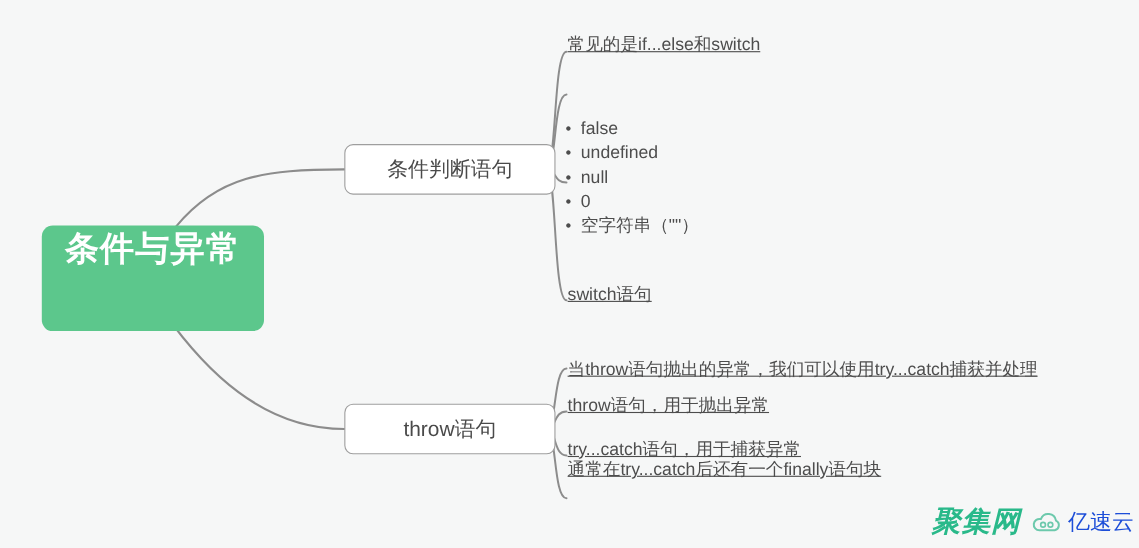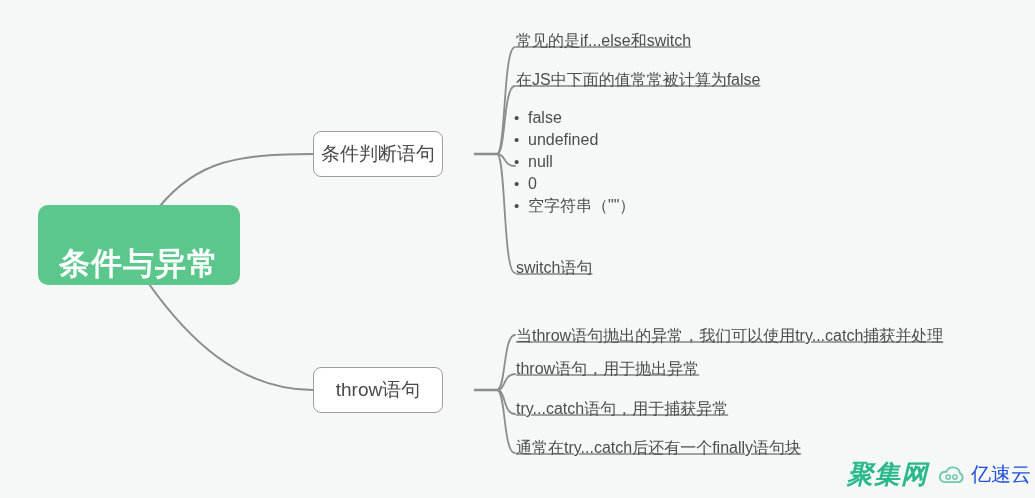--- a/index.html
+++ b/index.html
@@ -18,40 +18,40 @@
   .connectors {
     position: absolute;
     left: 0; top: 0;
     width: 1035px;
     height: 498px;
     pointer-events: none;
   }
   .root-node {
     position: absolute;
     left: 38px; top: 205px;
-    width: 202px; height: 80px;
+    width: 202px; height: 96px;
     background: #5cc78c;
     border-radius: 10px;
     display: flex;
-    align-items: flex-end;
+    align-items: flex-start;
     justify-content: center;
     box-sizing: border-box;
     cursor: pointer;
   }
   .root-node .label {
     color: #ffffff;
     font-size: 31px;
     font-weight: bold;
     letter-spacing: 1px;
     white-space: nowrap;
   }
   .branch-node {
     position: absolute;
     left: 313px;
-    width: 130px; height: 46px;
+    width: 192px; height: 46px;
     background: #ffffff;
     border: 1.5px solid #9e9e9e;
     border-radius: 8px;
     display: flex;
     align-items: center;
     justify-content: center;
     box-sizing: border-box;
     cursor: pointer;
   }
   .branch-node.b1 { top: 131px; }
@@ -149,21 +149,20 @@
   </div>
 
   <div class="branch-node b1">
     <span class="label">条件判断语句</span>
   </div>
   <div class="branch-node b2">
     <span class="label">throw语句</span>
   </div>
 
   <div class="leaf" style="top:41px">常见的是if...else和switch</div>
-  <div class="leaf" style="top:80px">在JS中下面的值常常被计算为false</div>
 
   <div class="falsy-list">
     <div class="item">
       <span class="bullet"></span>
       <span>false</span>
     </div>
     <div class="item">
       <span class="bullet"></span>
       <span>undefined</span>
     </div>
@@ -179,21 +178,21 @@
       <span class="bullet"></span>
       <span>空字符串（""）</span>
     </div>
   </div>
 
   <div class="leaf" style="top:268px">switch语句</div>
 
   <div class="leaf" style="top:336px">当throw语句抛出的异常，我们可以使用try...catch捕获并处理</div>
   <div class="leaf" style="top:369px">throw语句，用于抛出异常</div>
   <div class="leaf" style="top:409px">try...catch语句，用于捕获异常</div>
-  <div class="leaf" style="top:448px">通常在try...catch后还有一个finally语句块</div>
+  <div class="leaf" style="top:427px">通常在try...catch后还有一个finally语句块</div>
 
   <div class="watermark">
     <span class="site">聚集网</span>
     <svg class="cloud" viewBox="0 0 36 26" fill="none">
       <path d="M9.5 21.5 a6.2 6.2 0 1 1 1.6-12.2 A8.6 8.6 0 0 1 27.6 11 a5.6 5.6 0 0 1-1.4 10.5 z" stroke="#6cc9ac" stroke-width="2.2" stroke-linejoin="round"></path>
       <circle cx="13.5" cy="15.5" r="2.6" stroke="#6cc9ac" stroke-width="1.8"></circle>
       <circle cx="21.5" cy="15.5" r="2.6" stroke="#6cc9ac" stroke-width="1.8"></circle>
     </svg>
     <span class="brand">亿速云</span>
   </div>

